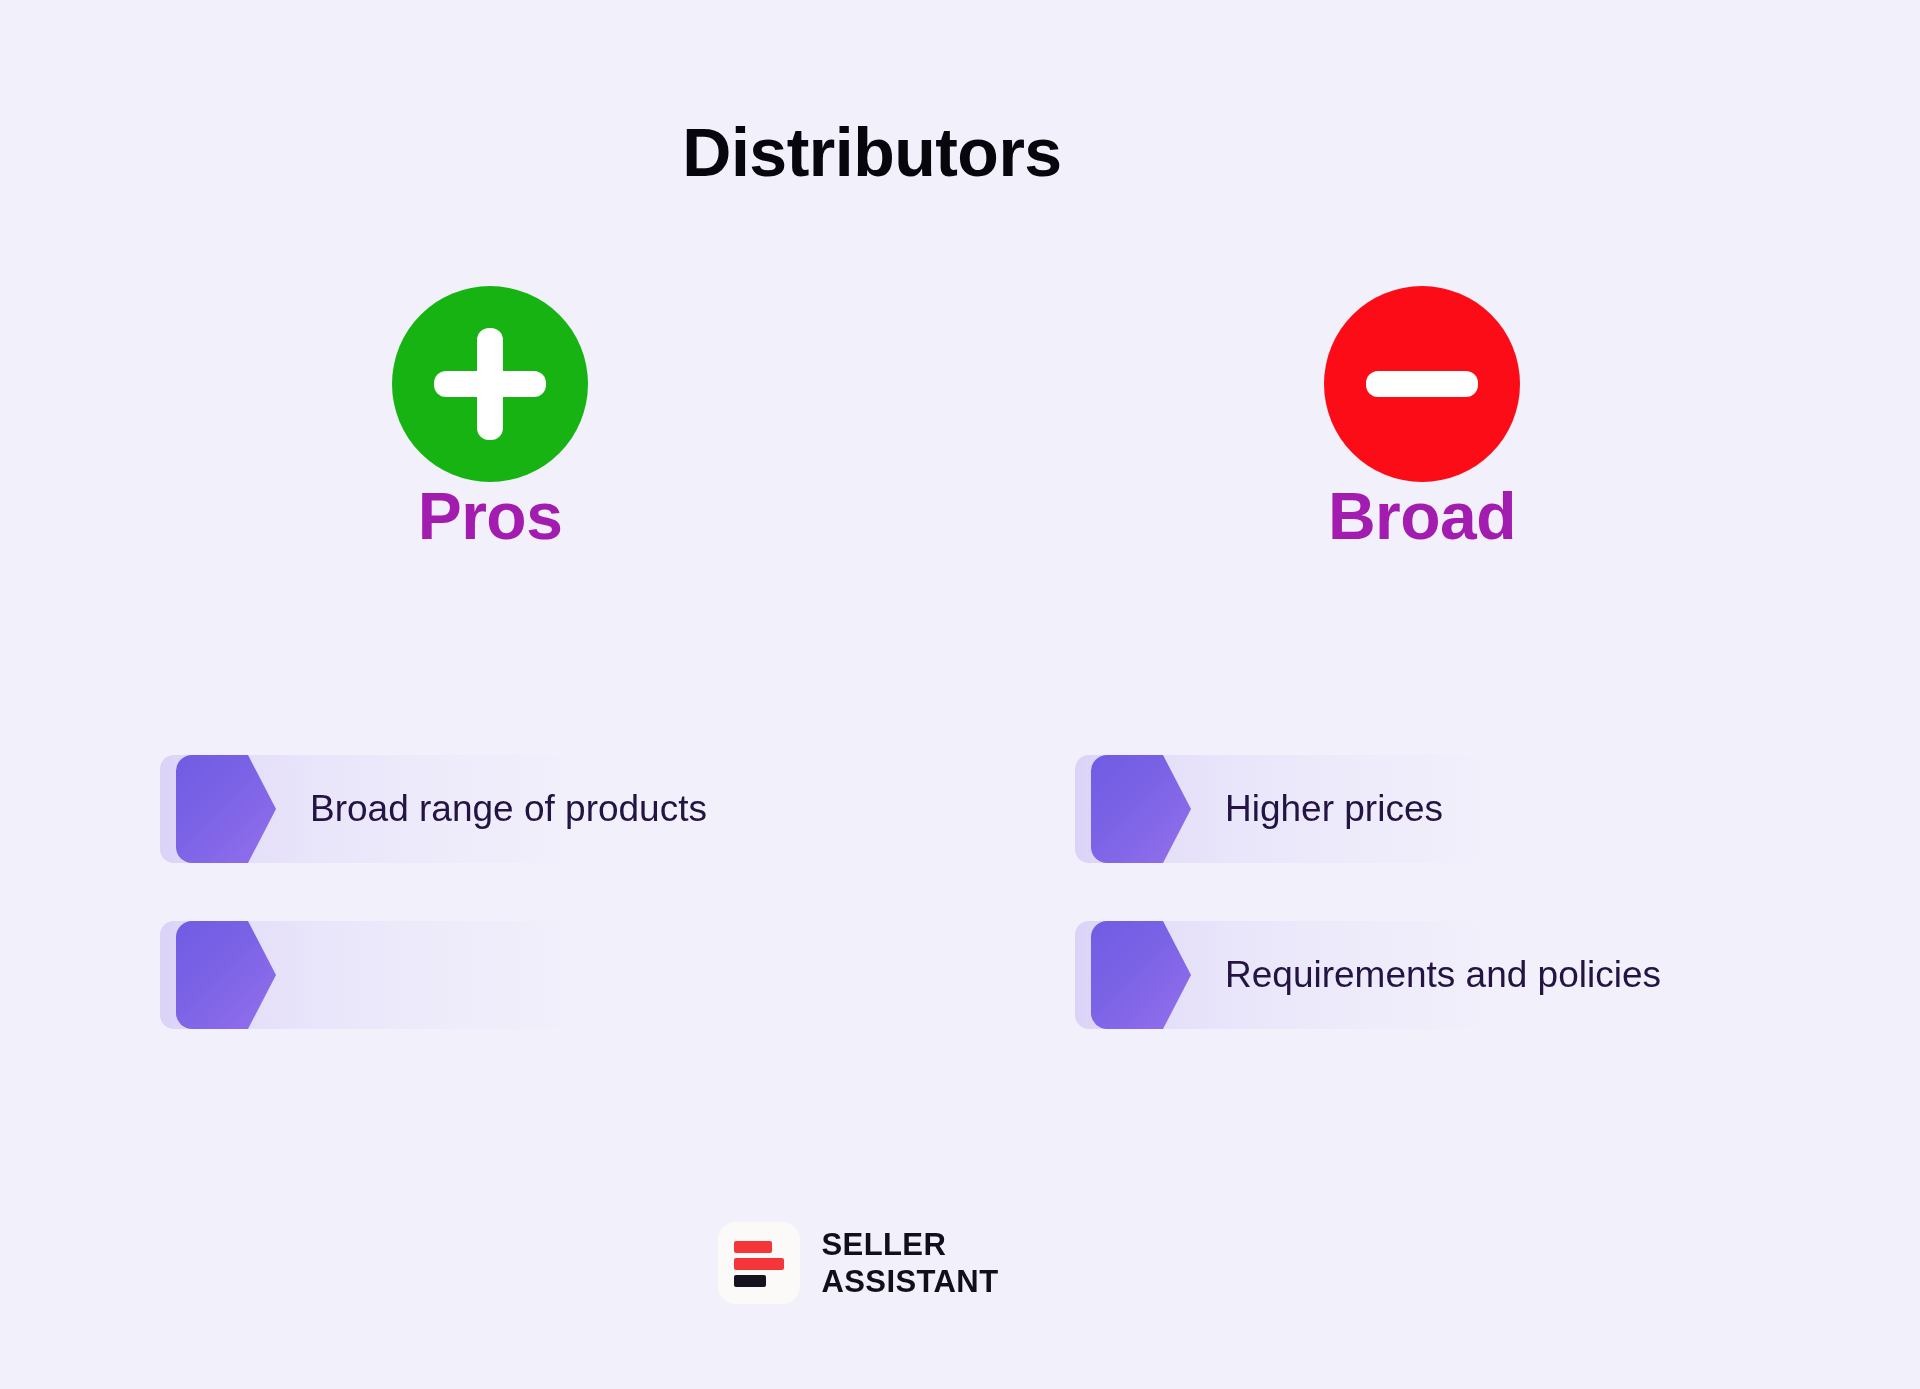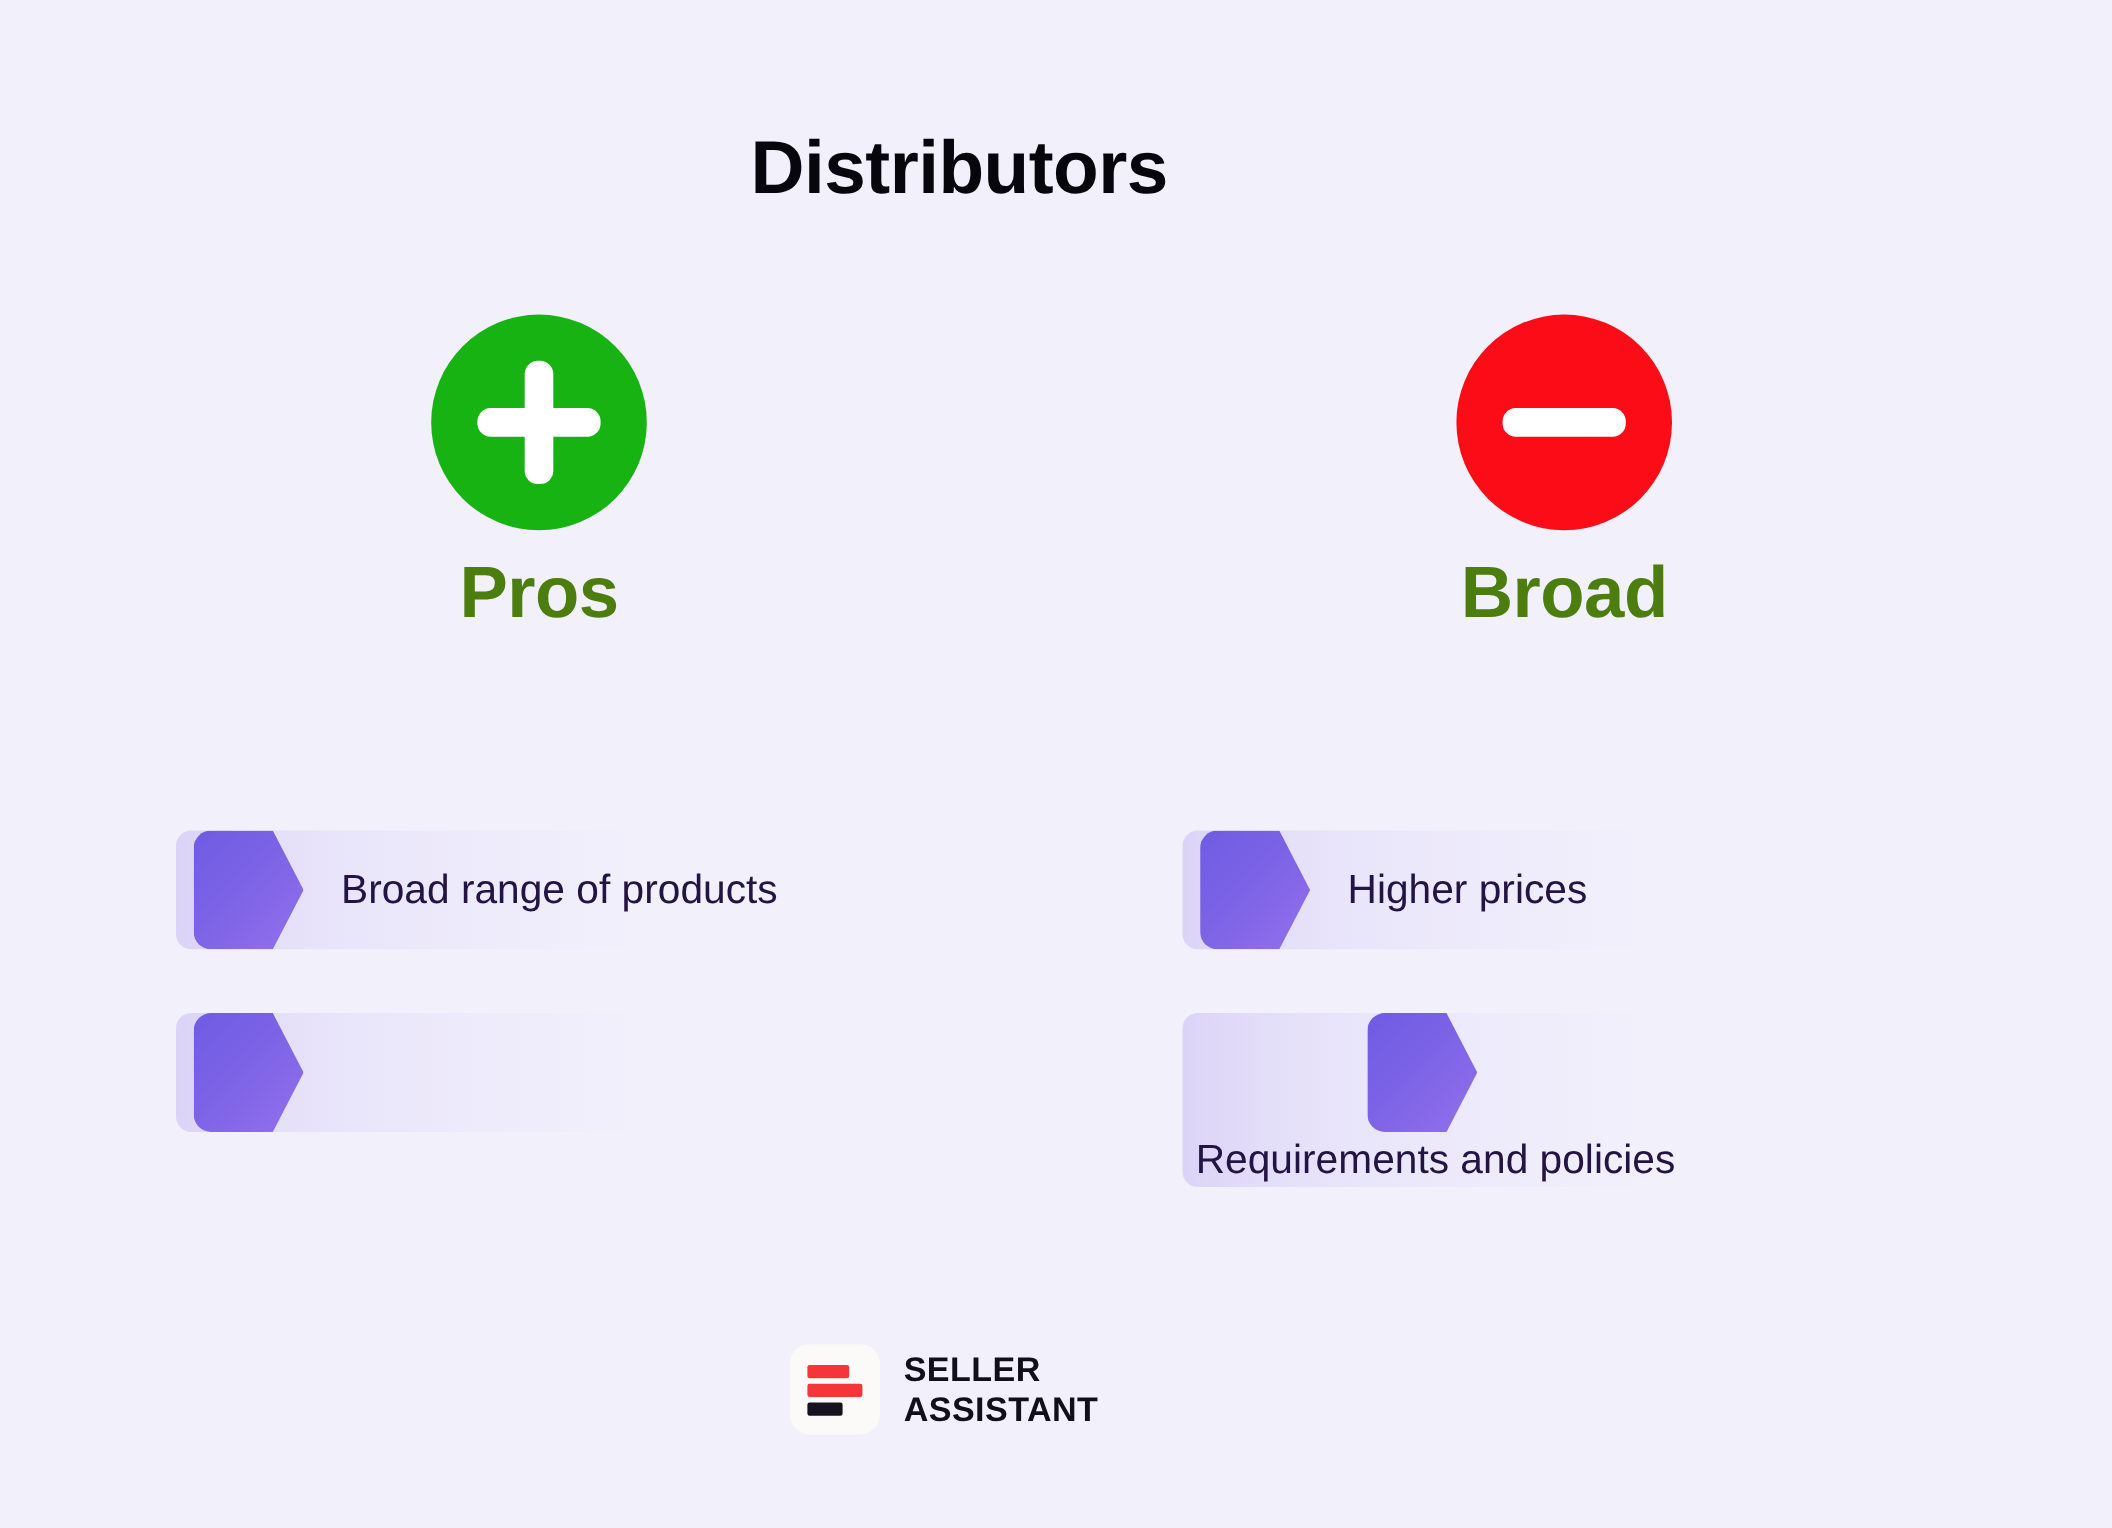--- a/index.html
+++ b/index.html
@@ -71,25 +71,24 @@
     width: 26px; height: 112px;
     left: 85px; top: 42px;
   }
   
   .badge.red .bar-h {
     width: 112px; height: 26px;
     left: 42px; top: 85px;
   }
 
   .col-label {
-    margin-top: 22px;
     font-size: 66px;
     font-weight: 700;
     letter-spacing: -0.5px;
-    color: #4d7c0f;
+    color: #a21caf;
     line-height: 1.05;
   }
 
   
   .items {
     position: absolute;
   }
   .items.pros { left: 160px; top: 755px; width: 720px; }
   .items.cons { left: 1075px; top: 755px; width: 800px; }
 
@@ -103,21 +102,21 @@
     background: linear-gradient(to right,
         rgba(138,110,232,0.22) 0%,
         rgba(160,140,238,0.16) 22%,
         rgba(226,220,250,0.45) 45%,
         rgba(242,240,251,0.0) 100%);
     padding-left: 16px;
     box-sizing: border-box;
   }
   .items.pros .item { width: 420px; }
   .items.cons .item { width: 420px; justify-content: space-between; }
-  .items.cons .item.wide { width: 420px; flex-direction: column; }
+  .items.cons .item.wide { width: 420px; }
 
   .chevron {
     flex: 0 0 auto;
     width: 100px;
     height: 108px;
     background: linear-gradient(135deg, #6f5ce3 0%, #7c63e6 45%, #9370ec 100%);
     
     clip-path: polygon(0% 0%, 72% 0%, 100% 50%, 72% 100%, 0% 100%);
     border-top-left-radius: 16px;
     border-bottom-left-radius: 16px;

